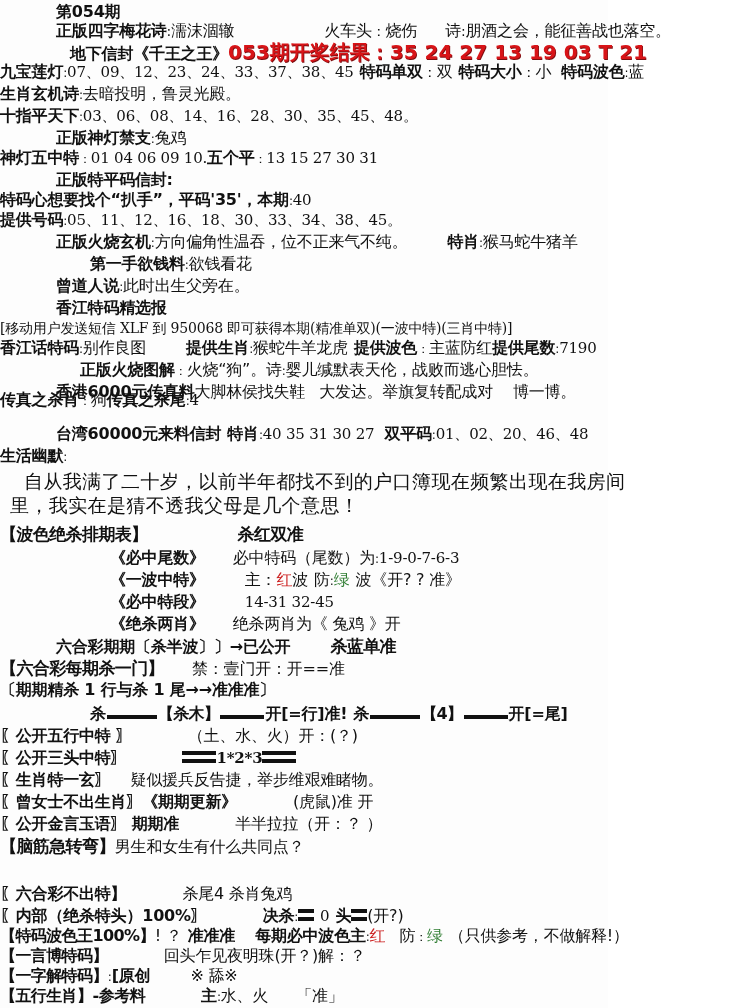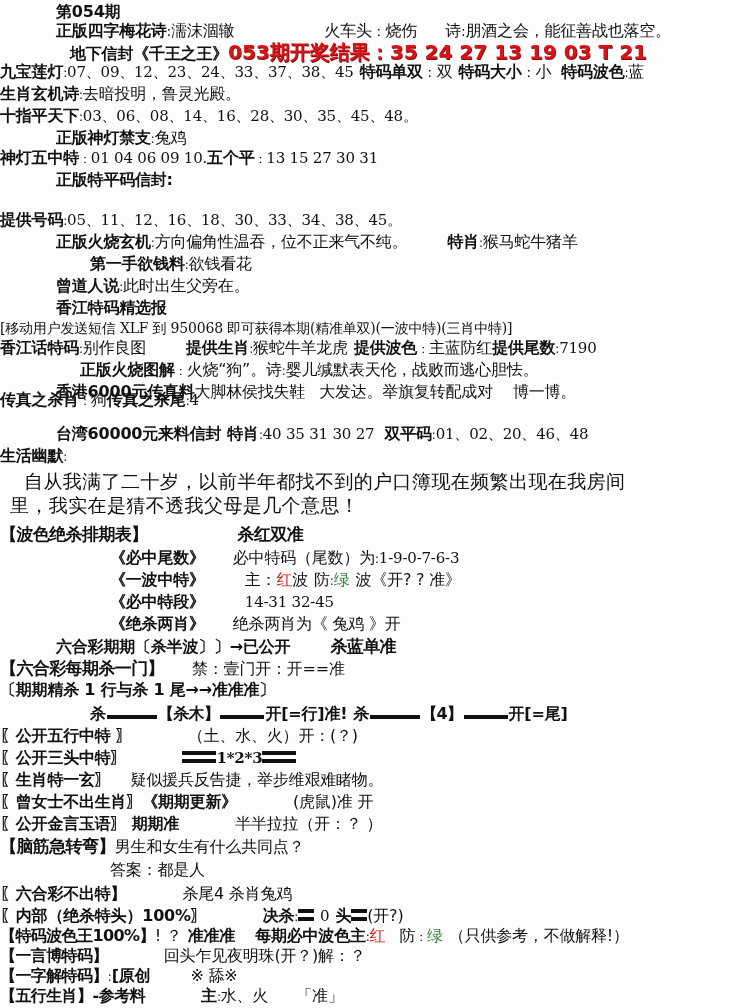--- a/index.html
+++ b/index.html
@@ -131,20 +131,23 @@
   </div>
 
   <div class="ln" style="top:150px;">
     <span class="bold">神灯五中特</span><span class="xsm">：</span><span class="num">01  04  06  09  10.</span><span class="bold">五个平</span><span class="xsm">：</span><span class="num">13  15  27  30  31</span>
   </div>
 
   <div class="ln" style="top:172px;">
     <span class="gap g56"></span><span class="bold">正版特平码信封:</span>
   </div>
 
+  <div class="ln" style="top:192px;">
+    <span class="bold">特码心想要找个“扒手”，平码'35'，本期</span><span class="xsm">:</span><span class="num">40</span>
+  </div>
 
   <div class="ln" style="top:212px;">
     <span class="bold">提供号码</span><span class="xsm">:</span><span class="num">05、11、12、16、18、30、33、34、38、45。</span>
   </div>
 
   <div class="ln" style="top:234px;">
     <span class="gap g56"></span><span class="bold">正版火烧玄机</span><span class="xsm">:</span><span>方向偏角性温吞，位不正来气不纯。</span><span class="gap g40"></span><span class="bold">特肖</span><span class="xsm">:</span><span>猴马蛇牛猪羊</span>
   </div>
 
   <div class="ln" style="top:256px;">
@@ -248,23 +251,20 @@
   </div>
 
   <div class="ln" style="top:816px;">
     <span class="bold">〖公开金言玉语〗 期期准</span><span class="gap g56"></span><span>半半拉拉（开：？ ）</span>
   </div>
 
   <div class="ln" style="top:838px;">
     <span class="xbold" style="font-size:17px;">【脑筋急转弯】</span><span>男生和女生有什么共同点？</span>
   </div>
 
-  <div class="ln" style="top:862px;">
-    <span class="gap g110"></span><span>答案：都是人</span>
-  </div>
 
   <div class="ln" style="top:886px;">
     <span class="bold">〖六合彩不出特】</span><span class="gap g56"></span><span>杀尾4   杀肖兔鸡</span>
   </div>
 
   <div class="ln" style="top:908px;">
     <span class="bold">〖内部（绝杀特头）100%〗</span><span class="gap g56"></span><span class="bold">决杀</span><span class="xsm">:</span><span class="eqs eqs-sm"></span><span class="gap g6"></span><span class="num">0</span><span class="gap g6"></span><span class="bold">头</span><span class="eqs eqs-sm"></span><span>(开?)</span>
   </div>
 
   <div class="ln" style="top:928px;">

